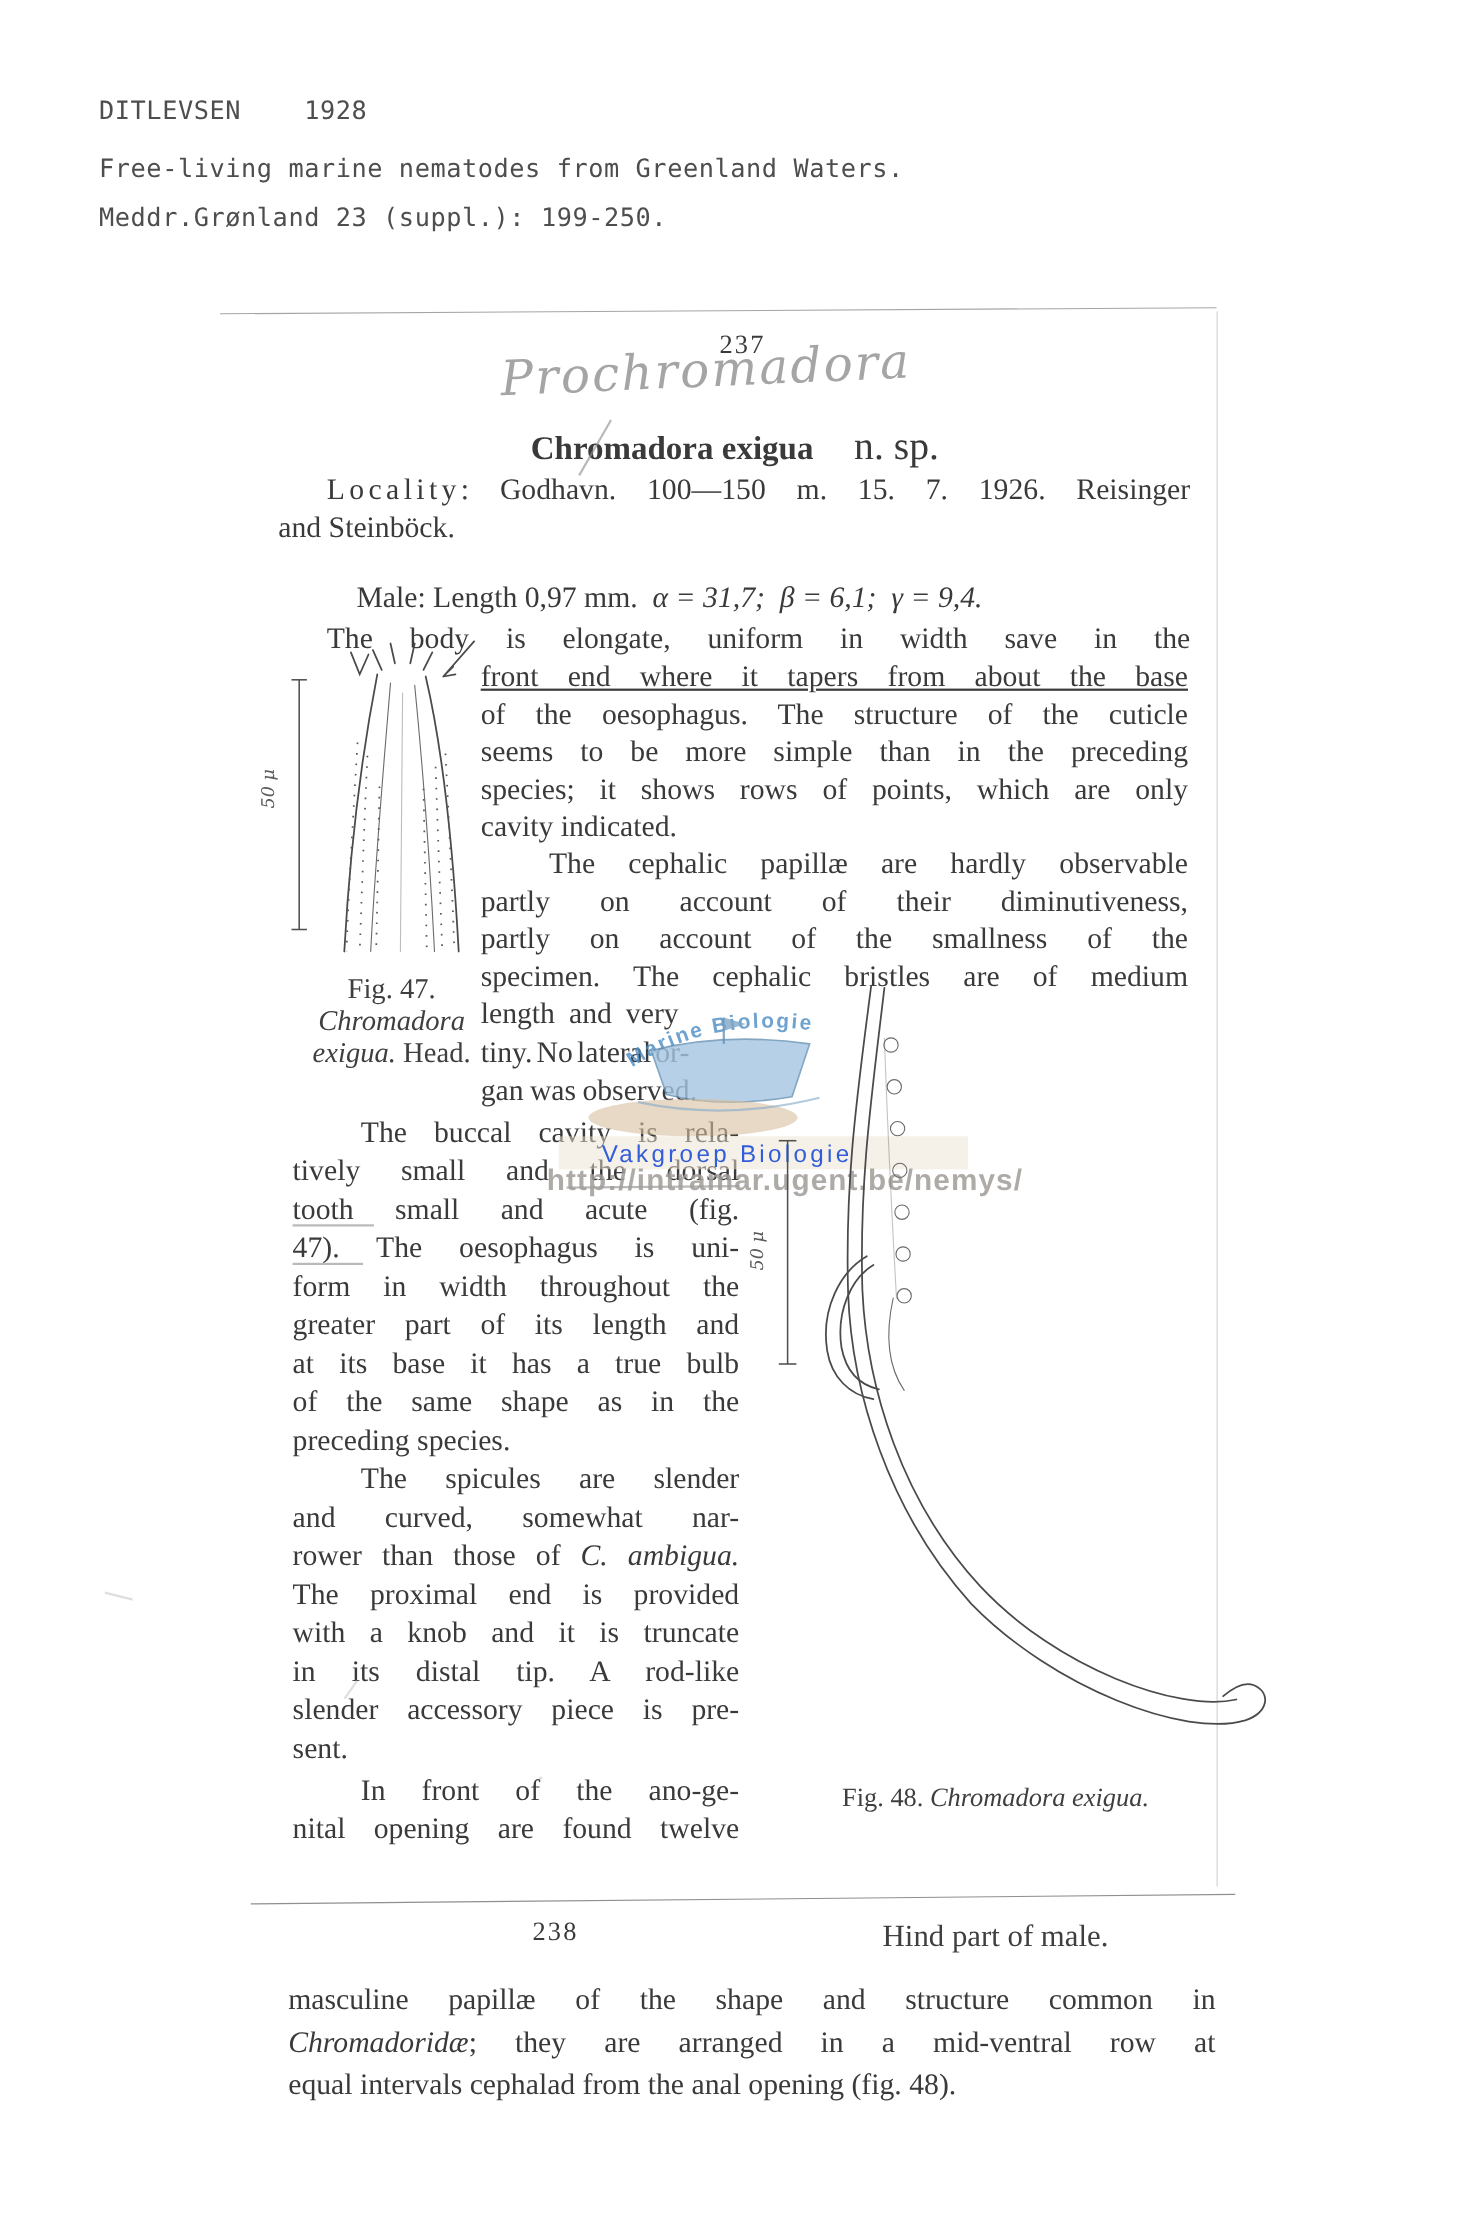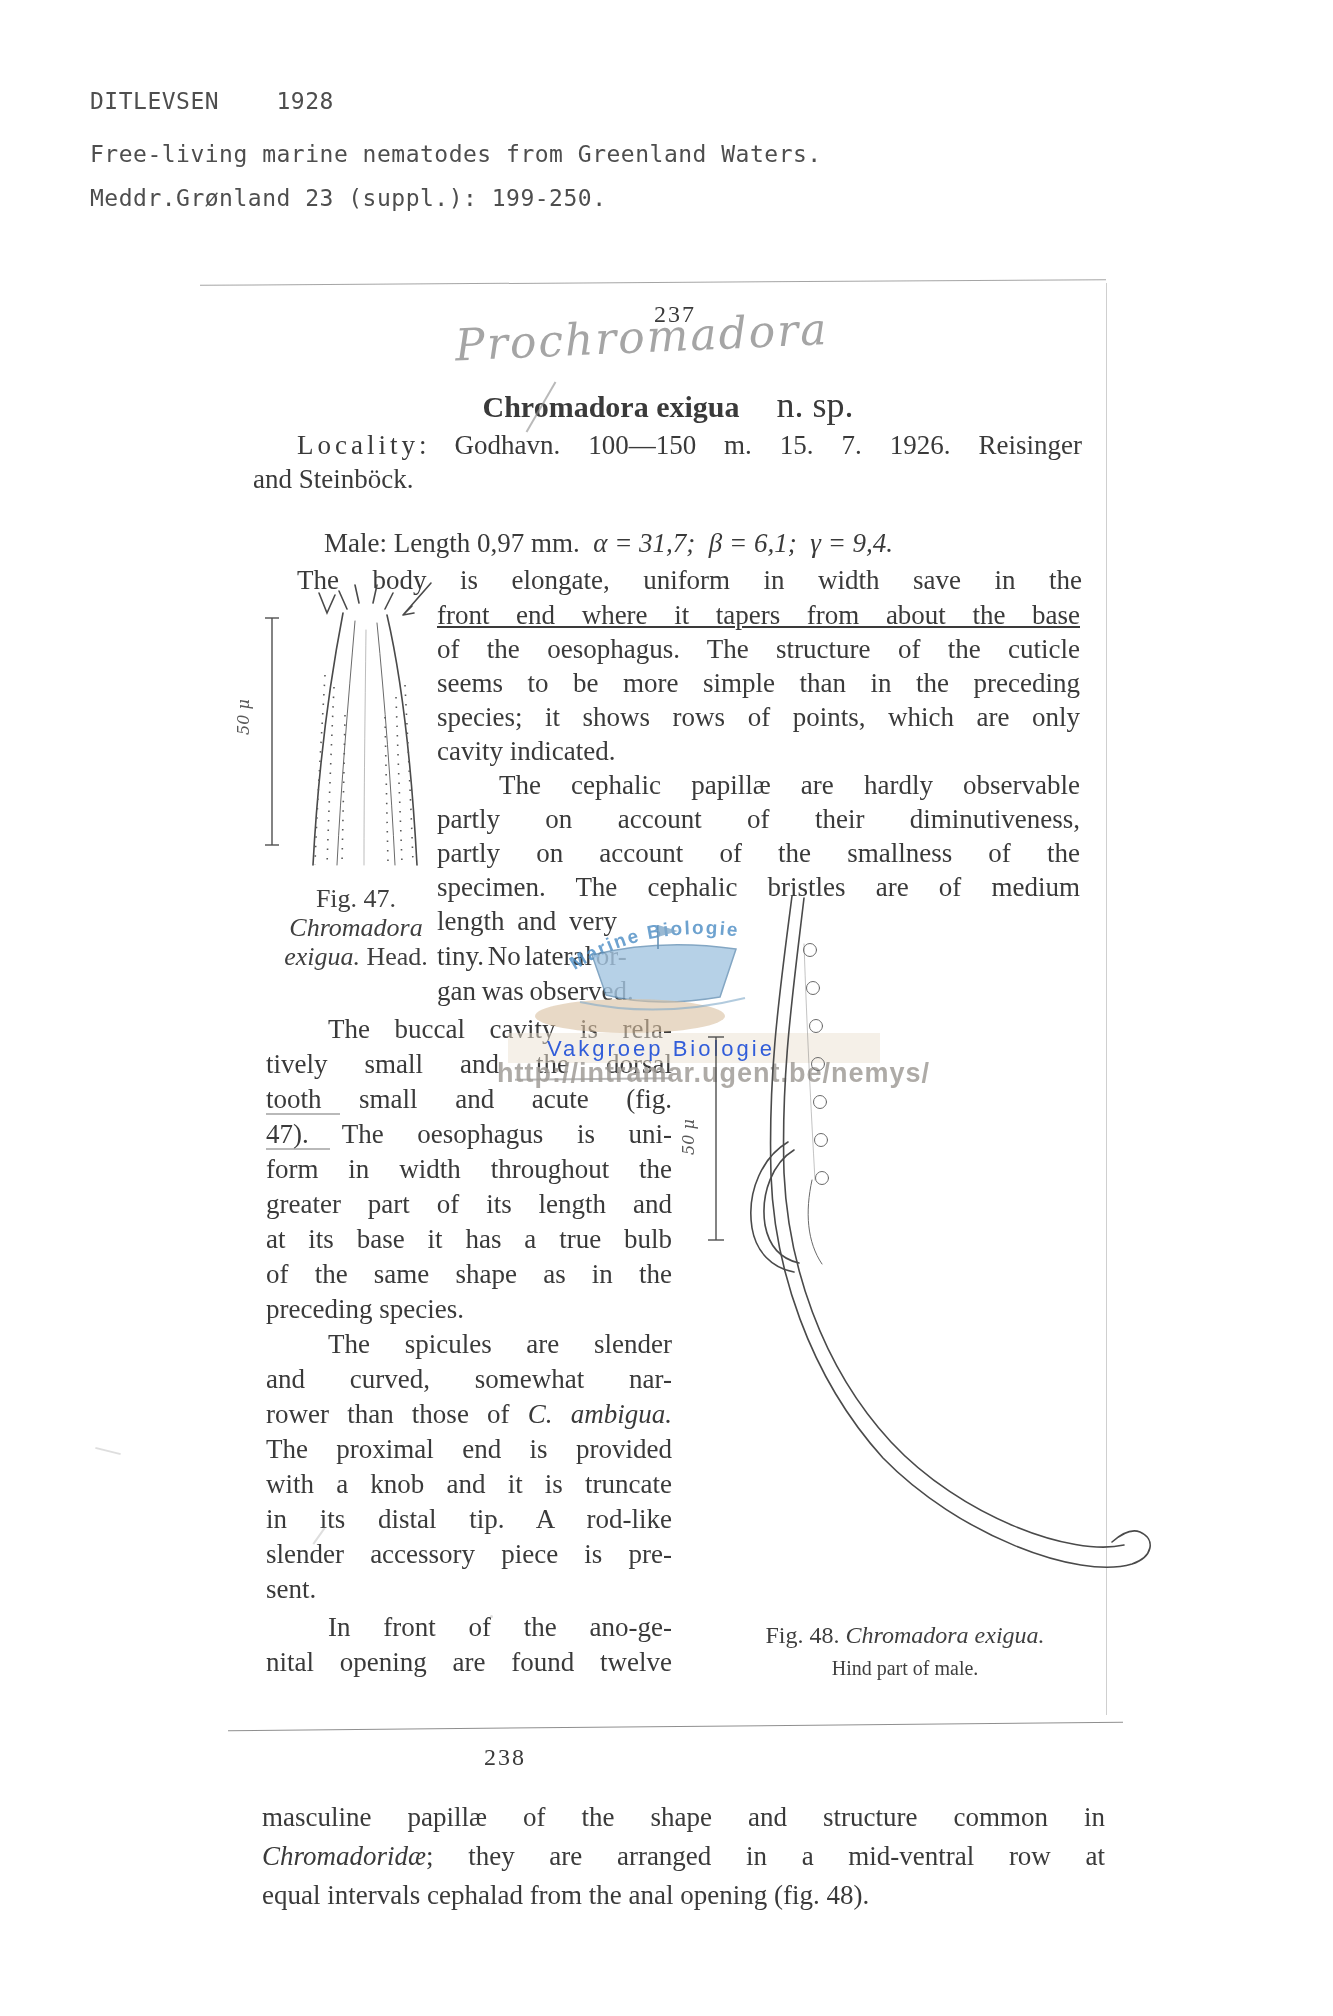--- a/index.html
+++ b/index.html
@@ -171,21 +171,21 @@
     <circle class="sketch-thin" cx="141" cy="260" r="6.5"></circle>
     <circle class="sketch-thin" cx="142" cy="298" r="6.5"></circle>
     <path class="sketch" d="M 108 262 C 84 276 66 310 72 348 C 76 372 92 388 114 392" stroke-width="2"></path>
     <path class="sketch" d="M 114 270 C 94 282 80 312 85 345 C 89 366 101 379 119 383"></path>
     <path class="sketch-thin" d="M 132 300 C 125 332 127 362 142 384"></path>
   </svg>
 
   <div class="ln cap center" style="left:690px;top:1620px;width:430px;font-size:24px;">
     <span>Fig. 48. </span><span class="it">Chromadora exigua.</span>
   </div>
-  <div class="ln cap center" style="left:690px;top:1653px;width:430px;font-size:20px;">Hind part of male.</div>
+  <div class="ln cap center" style="left:690px;top:1746px;width:430px;font-size:28px;">Hind part of male.</div>
 
   <div class="artifact" style="left:95px;top:1450px;width:26px;height:2px;transform:rotate(14deg);"></div>
   <div class="artifact" style="left:318px;top:1526px;width:2px;height:20px;transform:rotate(35deg);"></div>
   <div class="artifact" style="left:490px;top:1615px;width:3px;height:3px;border-radius:50%;"></div>
 
   <div class="ln pagenum center" style="left:445px;top:1742px;width:120px;">238</div>
   <div class="ln just" style="left:262px;top:1802px;width:843px;">masculine papillæ of the shape and structure common in</div>
   <div class="ln just" style="left:262px;top:1841px;width:843px;">
     <span class="it">Chromadoridæ</span><span>; they are arranged in a mid-ventral row at</span>
   </div>

